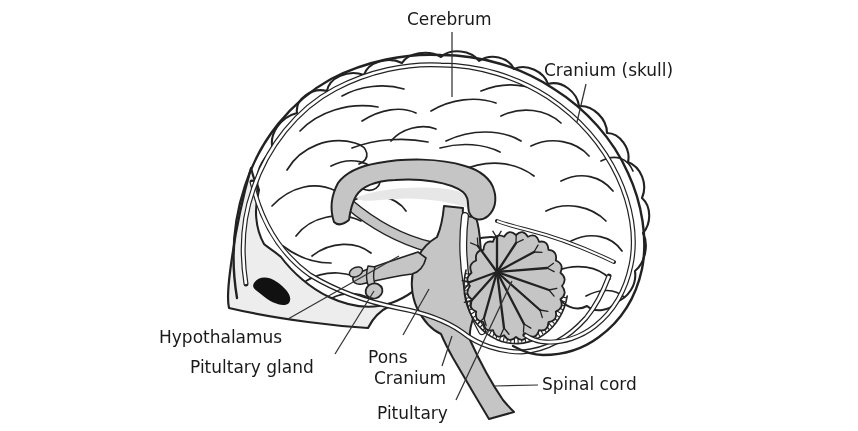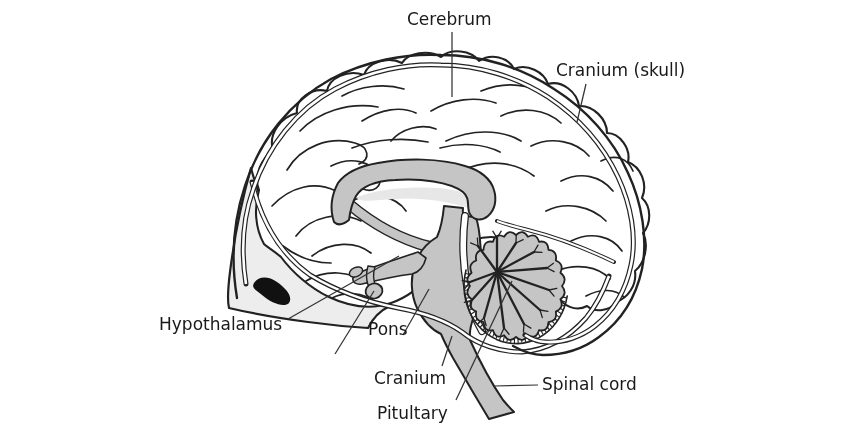--- a/index.html
+++ b/index.html
@@ -225,19 +225,20 @@
       <line class="ld" x1="288" y1="319" x2="399" y2="256"></line>
       <line class="ld" x1="335" y1="354" x2="374" y2="291"></line>
       <line class="ld" x1="403" y1="335" x2="429" y2="289"></line>
       <line class="ld" x1="442" y1="366" x2="452" y2="336"></line>
       <line class="ld" x1="456" y1="400" x2="512" y2="281"></line>
       <line class="ld" x1="538" y1="385" x2="494" y2="386"></line>
     </g>
   </svg>
 
   <div class="lbl" style="left:407px;top:10px">Cerebrum</div>
-  <div class="lbl" style="left:556px;top:61px">Cranium (skull)</div>
-  <div class="lbl" style="left:159px;top:315px">Hypothalamus</div>
-  <div class="lbl" style="left:368px;top:320px">Pons</div>
+  <div class="lbl" style="left:544px;top:61px">Cranium (skull)</div>
+  <div class="lbl" style="left:159px;top:328px">Hypothalamus</div>
+  <div class="lbl" style="left:190px;top:358px">Pitultary gland</div>
+  <div class="lbl" style="left:368px;top:348px">Pons</div>
   <div class="lbl" style="left:374px;top:369px">Cranium</div>
   <div class="lbl" style="left:377px;top:404px">Pitultary</div>
   <div class="lbl" style="left:542px;top:375px">Spinal cord</div>
 </div>
 
 </body></html>

